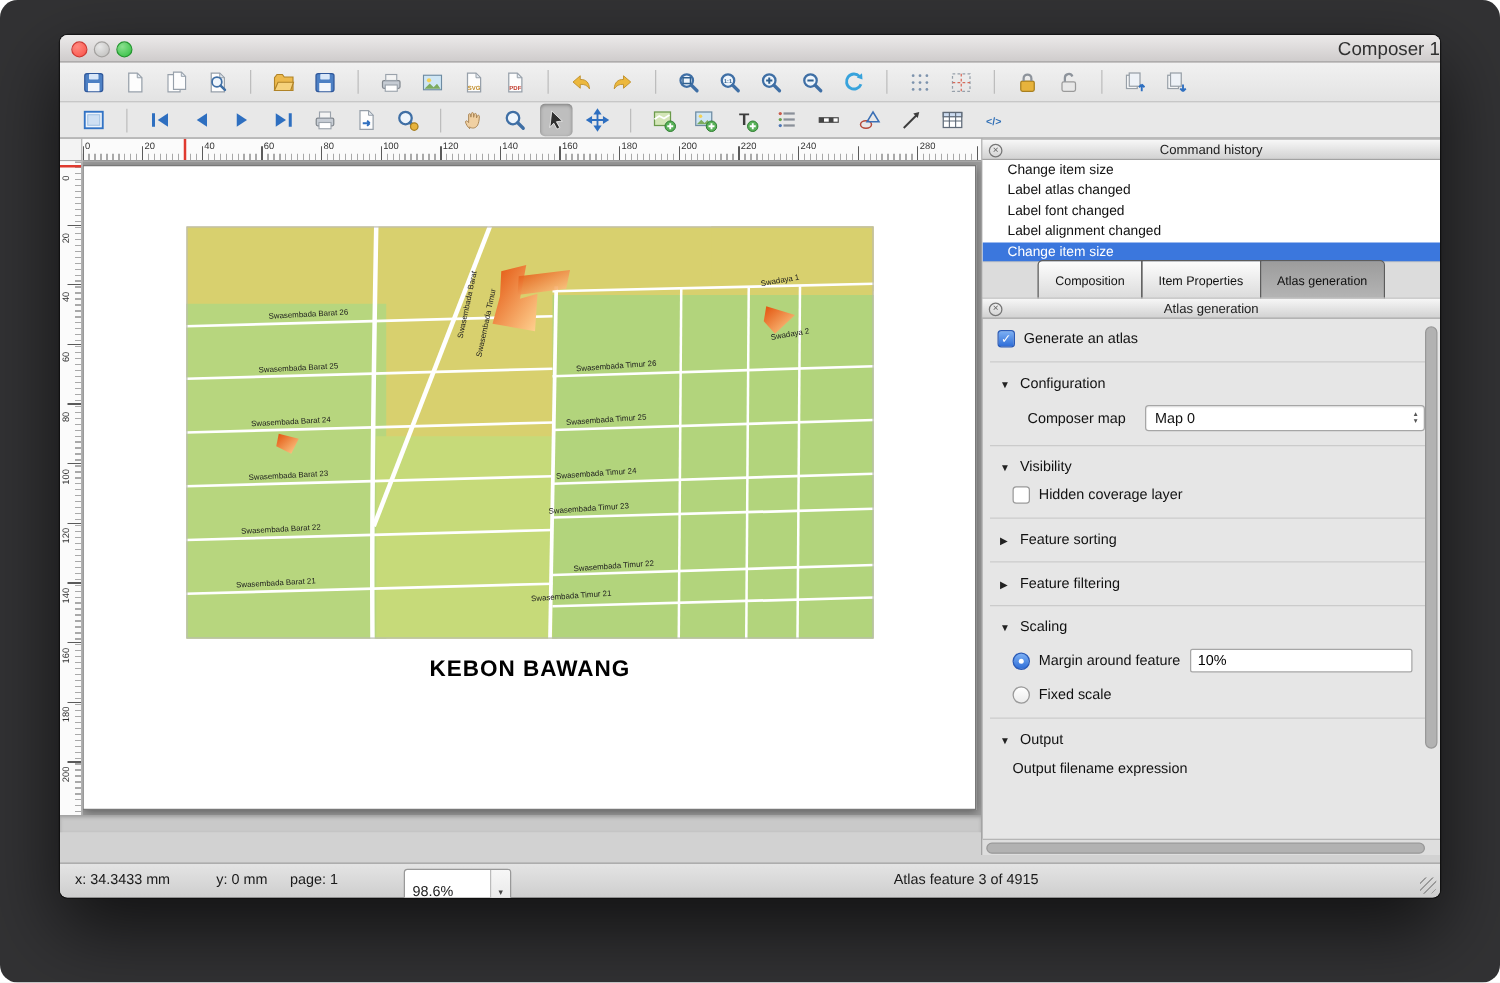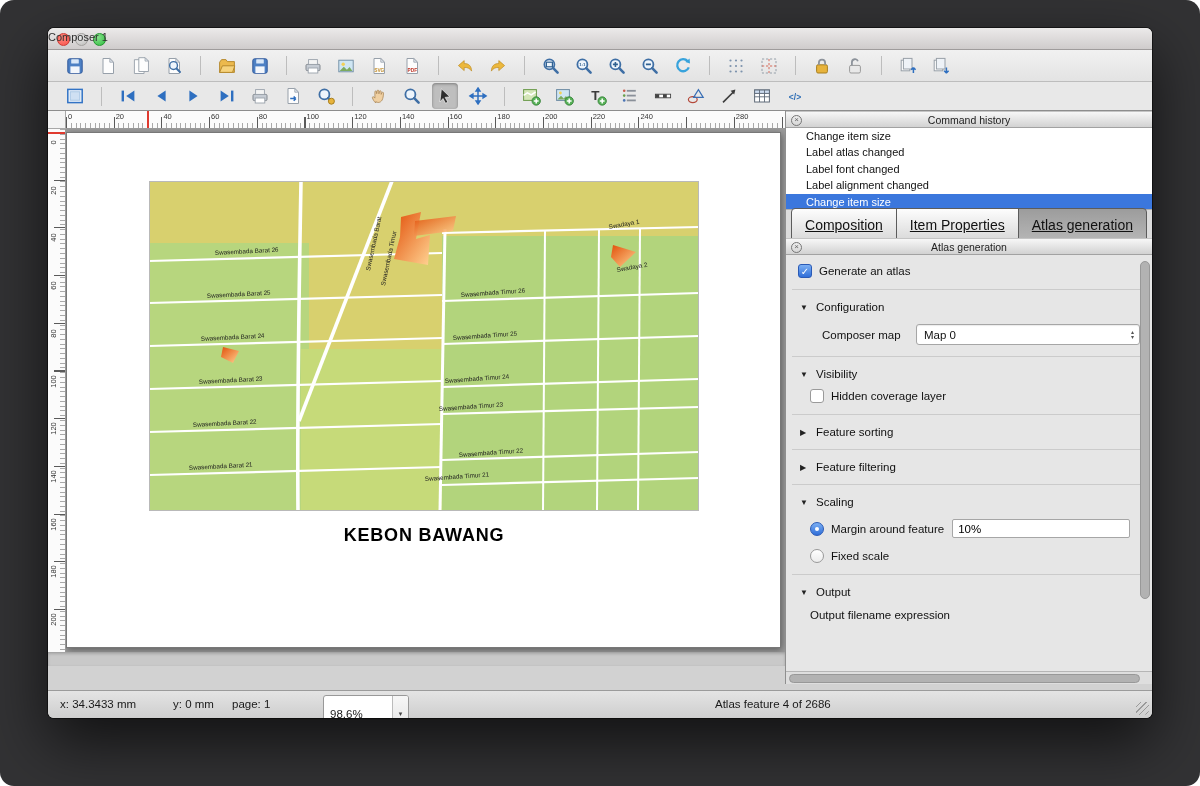--- a/index.html
+++ b/index.html
@@ -9,21 +9,21 @@
 
   .window{position:absolute;left:48px;top:28px;width:1104px;height:690px;border-radius:6px;overflow:hidden;
     background:#e4e4e4;box-shadow:0 24px 60px rgba(0,0,0,.65),0 0 0 1px rgba(0,0,0,.5);display:flex;flex-direction:column;}
 
   .titlebar{height:22px;background:linear-gradient(#eceaea,#cfcccc);border-bottom:1px solid #9f9c9c;position:relative;flex:none;}
   .traffic{position:absolute;left:9px;top:4.5px;display:flex;gap:5px;}
   .tl{width:13px;height:13px;border-radius:50%;display:inline-block;}
   .tl.red{background:radial-gradient(circle at 35% 30%,#ff8a80,#f95148);border:1px solid #ce3a34;}
   .tl.gray{background:radial-gradient(circle at 35% 30%,#e8e8e8,#bdbcba);border:1px solid #a3a19f;}
   .tl.green{background:radial-gradient(circle at 35% 30%,#8ae08e,#2fbe3f);border:1px solid #24962f;}
-  .title{position:absolute;left:0;right:0;top:3px;text-align:left;font-size:11px;color:#303030;}
+  .title{position:absolute;left:0;right:0;top:3px;text-align:right;font-size:15px;color:#303030;}
 
   .toolbar{display:flex;align-items:center;padding-left:14px;gap:7px;flex:none;}
   .toolbar1{height:32px;background:linear-gradient(#f1f1f1,#e3e3e3);border-bottom:1px solid #bdbdbd;}
   .toolbar2{height:29px;background:#e8e8e8;border-bottom:1px solid #8d8d8d;}
   .tbtn{width:26px;height:26px;display:flex;align-items:center;justify-content:center;border-radius:4px;flex:none;}
   .tbtn.pressed{background:rgba(0,0,0,.18);box-shadow:inset 0 1px 3px rgba(0,0,0,.35);}
   .tsep{width:1px;height:19px;background:#bdbdbd;margin:0 6px;flex:none;}
 
   .content{height:573px;display:flex;flex:none;min-height:0;}
   .canvas-col{width:737px;display:flex;flex-direction:column;flex:none;}
@@ -48,21 +48,21 @@
   .canvas-hscroll{height:14px;background:#c9c9c9;border-top:1px solid #a5a5a5;box-shadow:inset 0 1px 3px rgba(0,0,0,.18);flex:none;}
   .canvas-filler{height:18px;background:#d2d2d2;flex:none;}
 
   .panel-col{flex:1;border-left:1px solid #8f8f8f;background:#e6e6e6;display:flex;flex-direction:column;min-width:0;}
   .phead{height:17px;flex:none;background:linear-gradient(#f7f7f7,#d2d2d2);border-top:1px solid #c4c4c4;border-bottom:1px solid #a2a2a2;position:relative;display:flex;align-items:center;justify-content:center;font-size:10.5px;color:#222;}
   .pclose{position:absolute;left:5px;top:2.5px;width:11px;height:11px;border:1.3px solid #767676;border-radius:50%;color:#676767;font-size:8px;line-height:8.5px;text-align:center;}
   .hist{height:82px;flex:none;background:#fff;border-bottom:1px solid #b0b0b0;font-size:11px;overflow:hidden;}
   .hist-item{height:16.4px;line-height:16.4px;padding-left:20px;color:#111;}
   .hist-item.selected{background:#3b77dd;color:#fff;}
   .tabbar{height:28px;flex:none;display:flex;align-items:center;justify-content:center;background:#dcdcdc;padding-top:2px;}
-  .tab{height:35px;padding:0 13px;display:flex;align-items:center;font-size:14px;color:#111;background:linear-gradient(#fdfdfd,#d7d7d7);border:1px solid #5c5c5c;margin-left:-1px;text-decoration:underline;}
+  .tab{height:35px;padding:0 13px;display:flex;align-items:center;font-size:10px;color:#111;background:linear-gradient(#fdfdfd,#d7d7d7);border:1px solid #5c5c5c;margin-left:-1px;}
   .tab:first-child{border-radius:4px 0 0 4px;margin-left:0;}
   .tab:last-child{border-radius:0 4px 4px 0;}
   .tab.active{background:linear-gradient(#9c9c9c,#b7b7b7);}
 
   .atlas-body{flex:1;position:relative;overflow:hidden;font-size:11.5px;color:#111;}
   .check-row{display:flex;align-items:center;margin:9px 10px 0 12px;}
   .checkbox{width:14px;height:14px;border:1px solid #9a9a9a;border-radius:3px;background:#fff;display:inline-flex;align-items:center;justify-content:center;margin-right:7px;flex:none;font-size:10px;}
   .checkbox.checked{background:linear-gradient(#7cb0f4,#2f6ed8);border-color:#2a5ab6;color:#fff;font-weight:bold;}
   .sep-line{border-top:1px solid #cbcbcb;margin:11px 6px 0 6px;}
   .group{display:flex;align-items:center;gap:6px;margin:11px 0 0 14px;}
@@ -646,18 +646,18 @@
 
     <div class="pre-status"></div>
     <div class="statusbar">
       <span class="sb-coords">x: 34.3433 mm</span>
       <span class="sb-coordy">y: 0 mm</span>
       <span class="sb-page">page: 1</span>
       <div class="zcombo">
         <span class="val">98.6%</span>
         <span class="zarr">▾</span>
       </div>
-      <span class="sb-atlas">Atlas feature 4 of 2686</span>
+      <span class="sb-atlas">Atlas feature 3 of 4915</span>
       <div class="resize-grip"></div>
     </div>
 
   </div>
 </div>
 
 </body></html>

